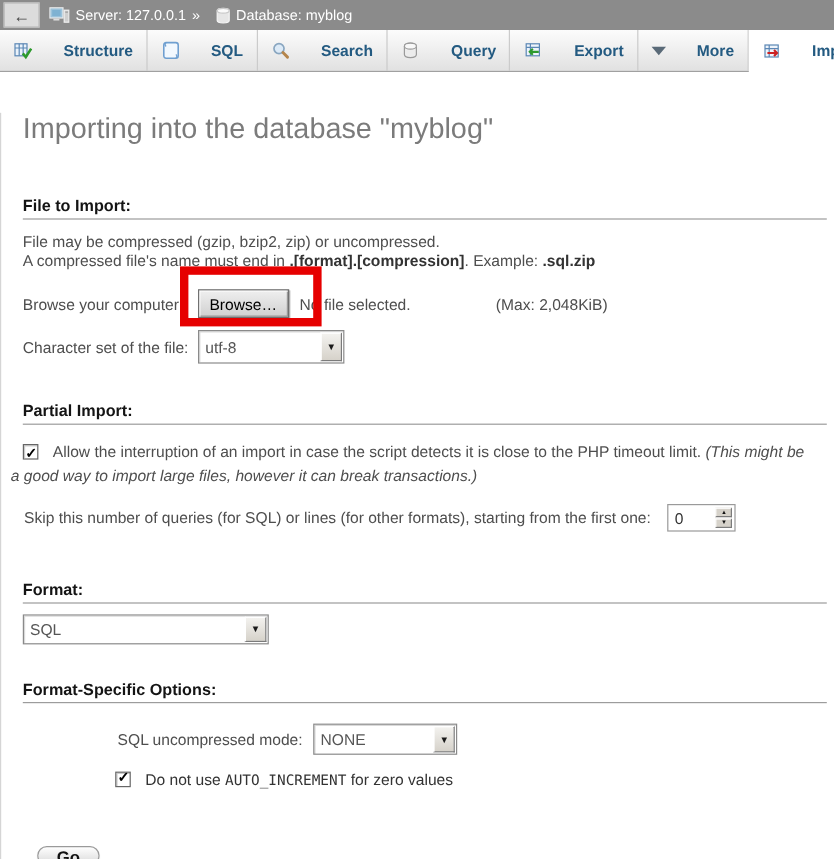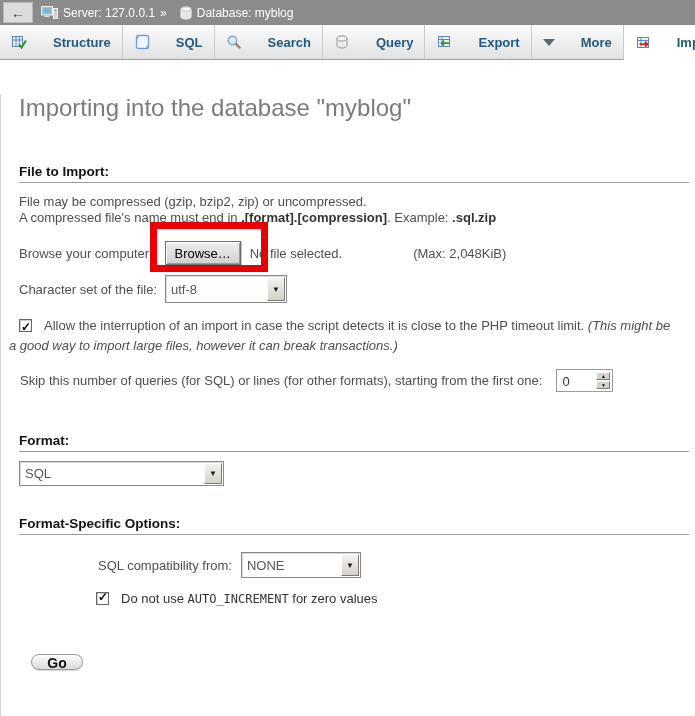--- a/index.html
+++ b/index.html
@@ -216,20 +216,21 @@
       <span>Character set of the file:</span>
       <div class="sel" style="width:122px;height:28px;">
         <span class="sel-val">utf-8</span>
         <span class="sel-btn"></span>
       </div>
     </div>
   </div>
 
   
   <div class="sec-partial">
+    <h2 class="sec">Partial Import:</h2>
     <p class="allow-para"><span class="cb checked"></span><span>Allow the interruption of an import in case the script detects it is close to the PHP timeout limit. </span><span class="note">(This might be a good way to import large files, however it can break transactions.)</span></p>
 
     <div class="skip-row">
       <span>Skip this number of queries (for SQL) or lines (for other formats), starting from the first one:</span>
       <div class="spinner">
         <span class="spin-val">0</span>
         <span class="spin-btns">
           <span class="spin-btn up"></span>
           <span class="spin-btn down"></span>
         </span>
@@ -243,21 +244,21 @@
     <div class="sel format-select">
       <span class="sel-val">SQL</span>
       <span class="sel-btn"></span>
     </div>
   </div>
 
   
   <div class="sec-fso">
     <h2 class="sec">Format-Specific Options:</h2>
     <div class="compat-row">
-      <span>SQL compatibility from:</span>
+      <span>SQL uncompressed mode:</span>
       <div class="sel compat-select">
         <span class="sel-val">NONE</span>
         <span class="sel-btn"></span>
       </div>
     </div>
     <div class="zero-row">
       <span class="cb checked"></span>
       <span><span>Do not use </span><span class="mono">AUTO_INCREMENT</span><span> for zero values</span></span>
     </div>
   </div>

